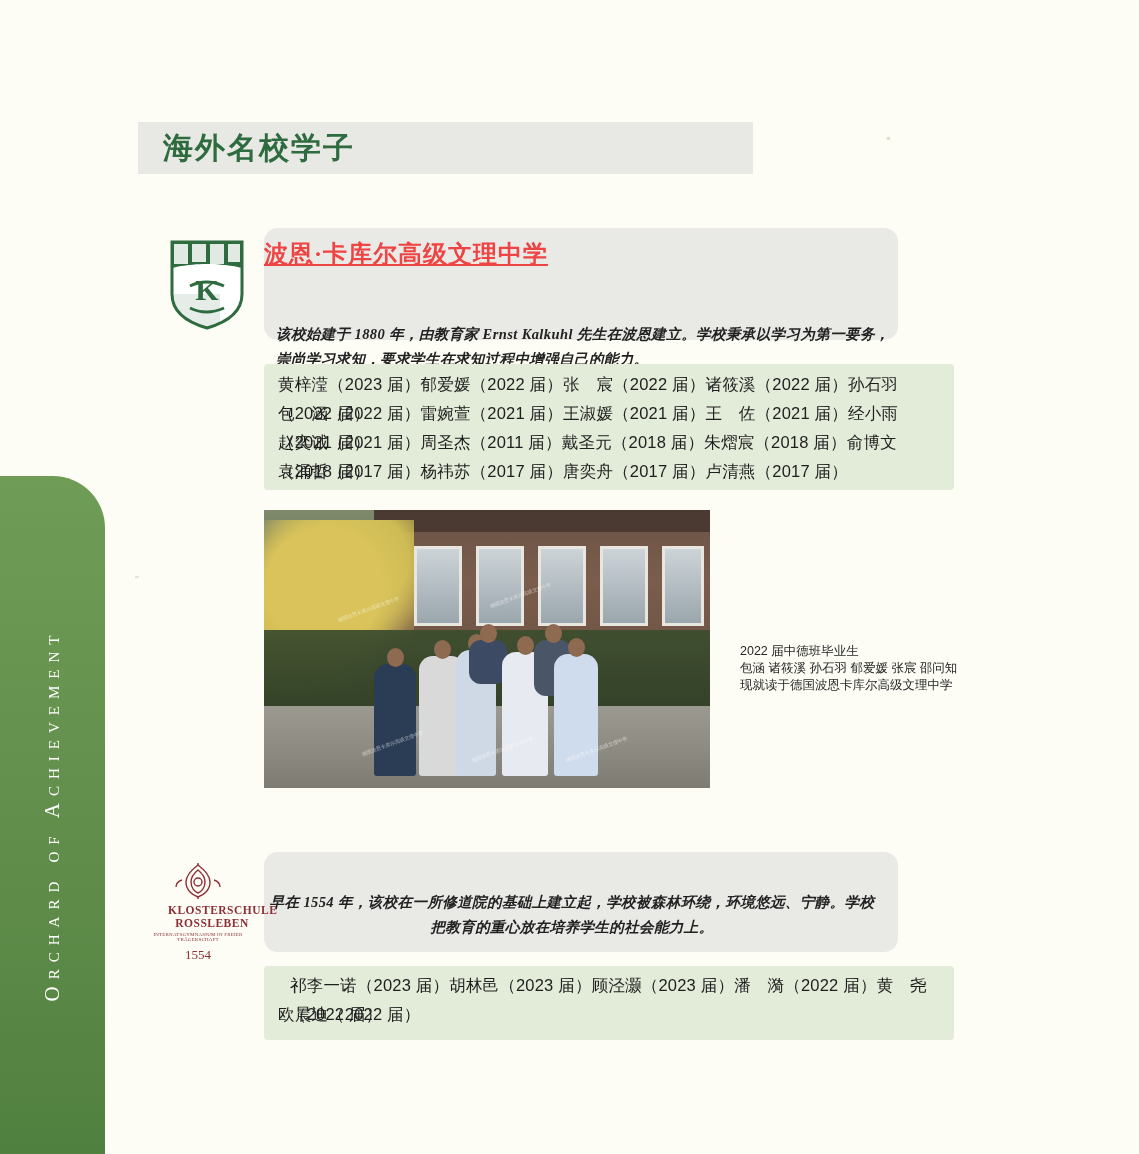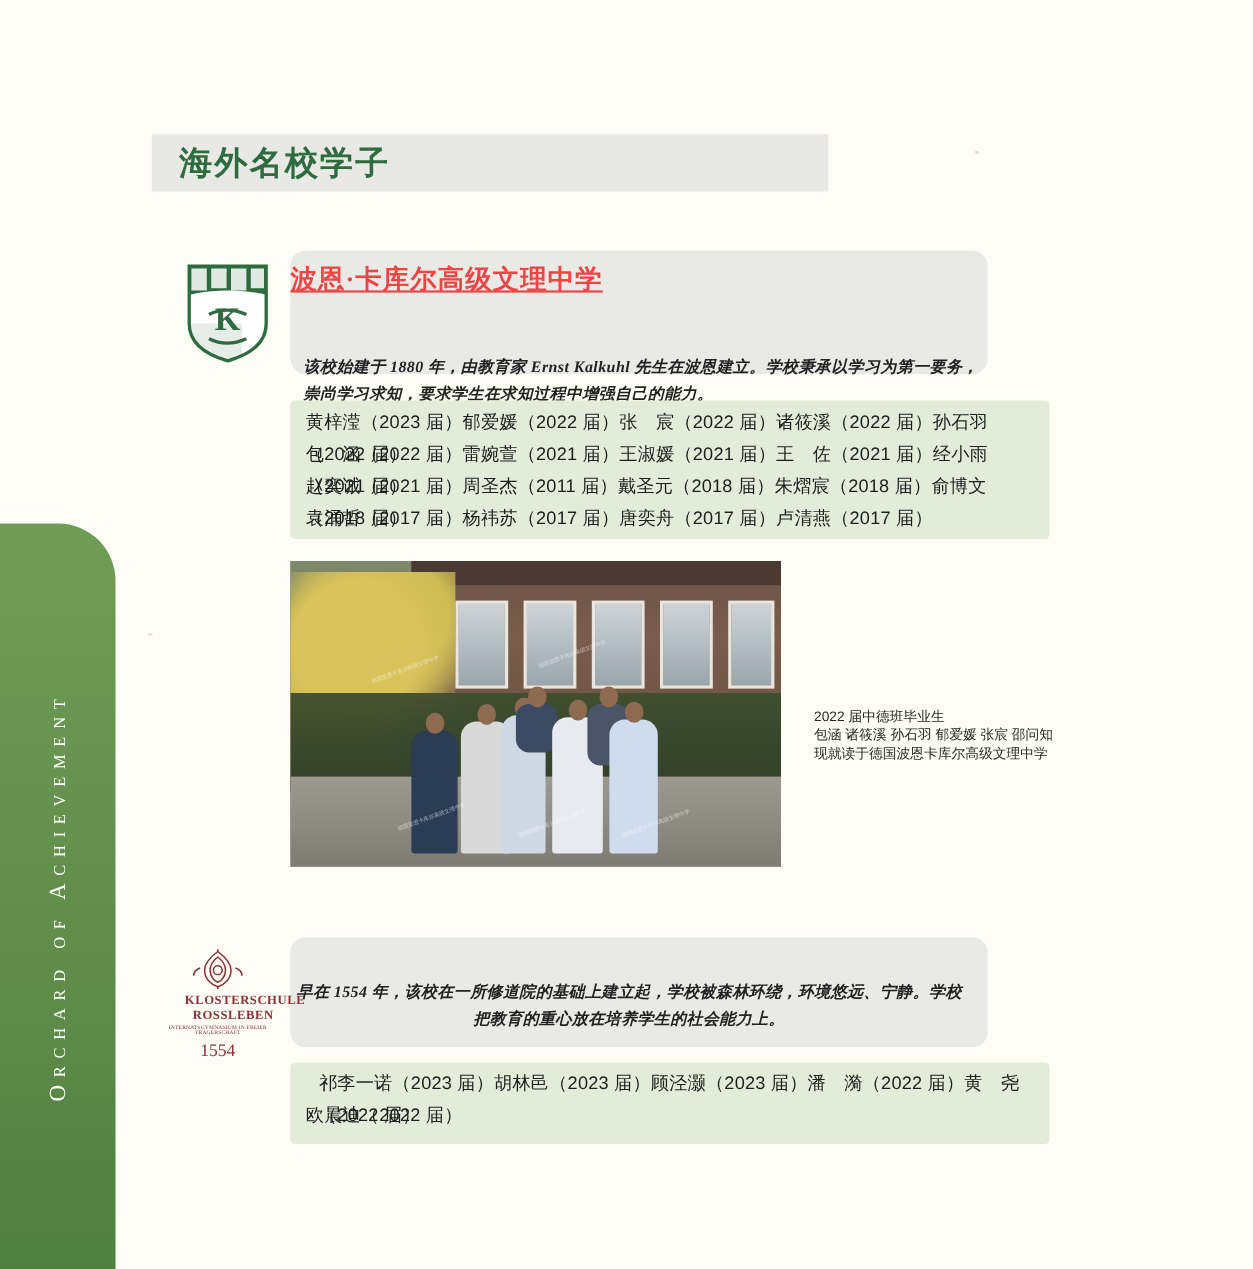--- a/index.html
+++ b/index.html
@@ -162,21 +162,21 @@
   }
   .logo2 .l2-sub {
     font-family: "Liberation Serif", serif;
     font-size: 5px;
     color: #8c2f36;
     letter-spacing: 0.2px;
     margin-top: 2px;
   }
   .logo2 .l2-year {
     font-family: "Liberation Serif", serif;
-    font-size: 16px;
+    font-size: 13px;
     color: #8c2f36;
     margin-top: 5px;
   }
 
   
   .photo-wrap {
     position: absolute;
     left: 264px;
     top: 510px;
     width: 446px;

